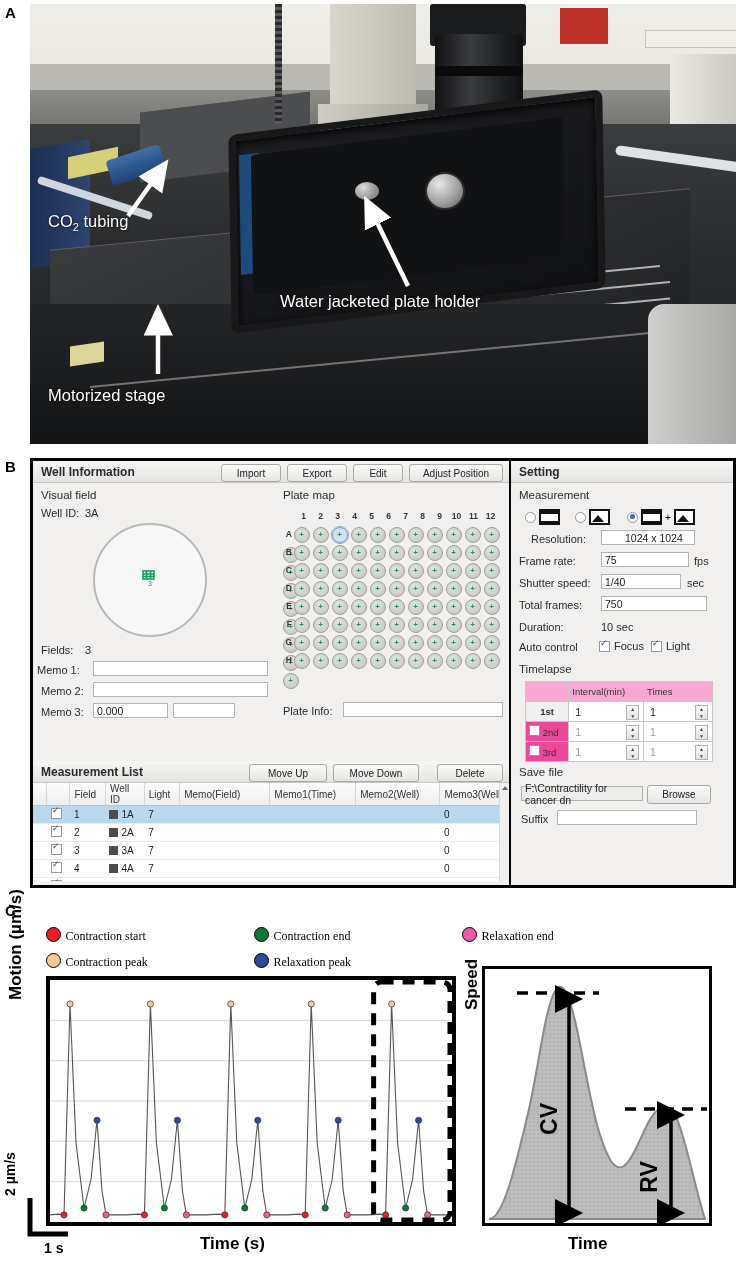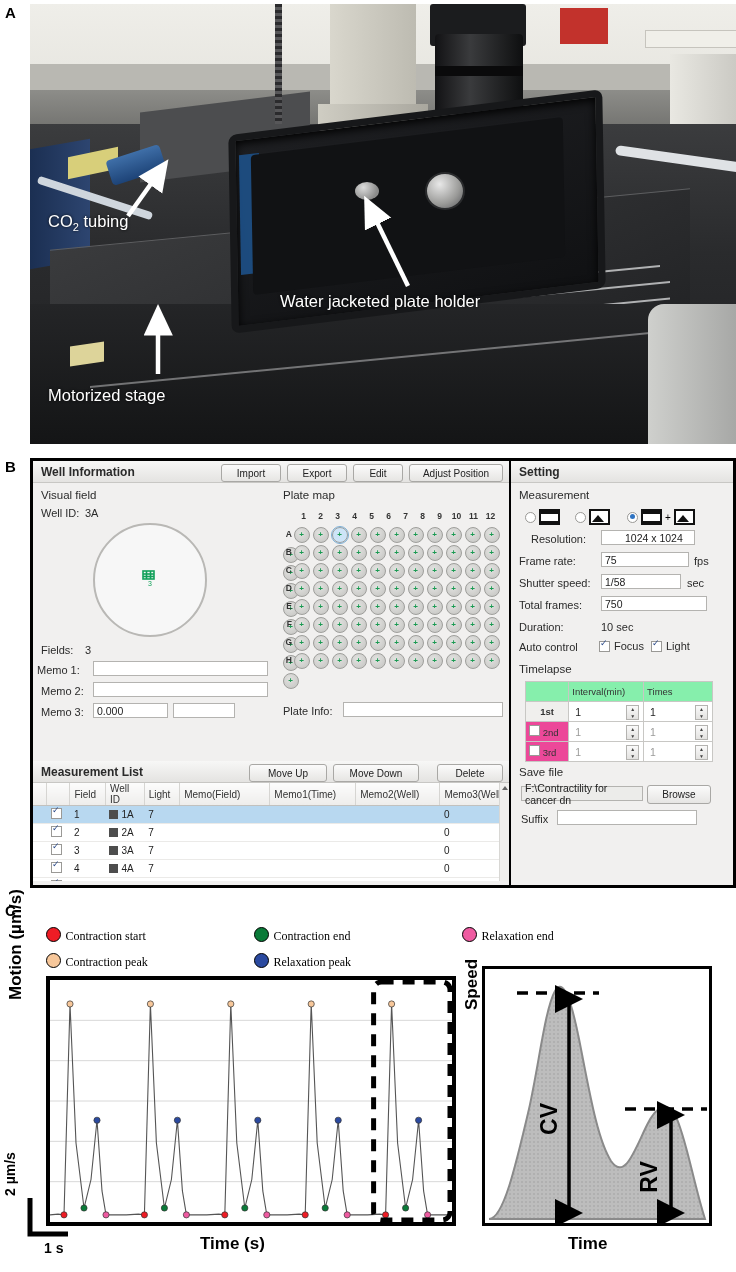--- a/index.html
+++ b/index.html
@@ -96,21 +96,21 @@
   .radio.on:after{content:"";position:absolute;left:1.5px;top:1.5px;width:5px;height:5px;border-radius:50%;background:#2f73c2;}
   .filmicon{display:inline-block;width:17px;height:12px;border:2px solid #111;background:#fff;position:relative;vertical-align:-2px;}
   .filmicon:before,.filmicon:after{content:"";position:absolute;left:0;width:100%;height:2.5px;background:#111;}
   .filmicon:before{top:0;}.filmicon:after{bottom:0;}
   .imgicon{display:inline-block;width:17px;height:12px;border:2px solid #111;background:#fff;position:relative;vertical-align:-2px;overflow:hidden;}
   .imgicon:before{content:"";position:absolute;left:1px;bottom:1px;width:0;height:0;border-left:6px solid transparent;
      border-right:6px solid transparent;border-bottom:7px solid #111;}
 
   table.tl{border-collapse:collapse;font-size:9.5px;font-family:"Liberation Sans",sans-serif;}
   table.tl td,table.tl th{border:1px solid #c8c7c4;height:19px;padding:0 3px;font-weight:normal;color:#333;background:#fff;}
-  table.tl th{background:#86efac;text-align:left;font-size:9.5px;}
+  table.tl th{background:#f9a8d4;text-align:left;font-size:9.5px;}
   table.tl td.rowhdr{background:#f0efed;font-weight:bold;text-align:center;width:42px;}
   table.tl td.rowhdr2{background:#ec4899;text-align:left;width:42px;}
 
   
   #panelC{position:absolute;left:0px;top:900px;width:736px;height:372px;}
   .legdot{width:13px;height:13px;border-radius:50%;border:1px solid #000;display:inline-block;vertical-align:-2px;}
   .legtext{font-family:"Liberation Serif",serif;font-size:12px;color:#000;}
   .axis-title{font-family:"Liberation Sans",sans-serif;font-weight:bold;font-size:17px;color:#000;}
   .scale-lbl{font-family:"Liberation Sans",sans-serif;font-weight:bold;font-size:14px;color:#000;}
 </style>
@@ -538,21 +538,21 @@
     </div>
 
     <div style="position:absolute;left:20px;top:72px;" class="lbl">Resolution:</div>
     <div class="inp" style="position:absolute;left:90px;top:69px;width:94px;padding-left:23px;">1024 x 1024</div>
 
     <div style="position:absolute;left:8px;top:94px;" class="lbl">Frame rate:</div>
     <div class="inp" style="position:absolute;left:90px;top:91px;width:88px;">75</div>
     <div style="position:absolute;left:183px;top:94px;" class="lbl">fps</div>
 
     <div style="position:absolute;left:8px;top:116px;" class="lbl">Shutter speed:</div>
-    <div class="inp" style="position:absolute;left:90px;top:113px;width:80px;">1/58</div>
+    <div class="inp" style="position:absolute;left:90px;top:113px;width:80px;">1/40</div>
     <div style="position:absolute;left:176px;top:116px;" class="lbl">sec</div>
 
     <div style="position:absolute;left:8px;top:138px;" class="lbl">Total frames:</div>
     <div class="inp" style="position:absolute;left:90px;top:135px;width:106px;">750</div>
 
     <div style="position:absolute;left:8px;top:160px;" class="lbl">Duration:</div>
     <div style="position:absolute;left:90px;top:160px;" class="lbl">10 sec</div>
 
     <div style="position:absolute;left:8px;top:180px;" class="lbl">Auto control</div>
     <div style="position:absolute;left:88px;top:179px;display:flex;align-items:center;gap:4px;">

